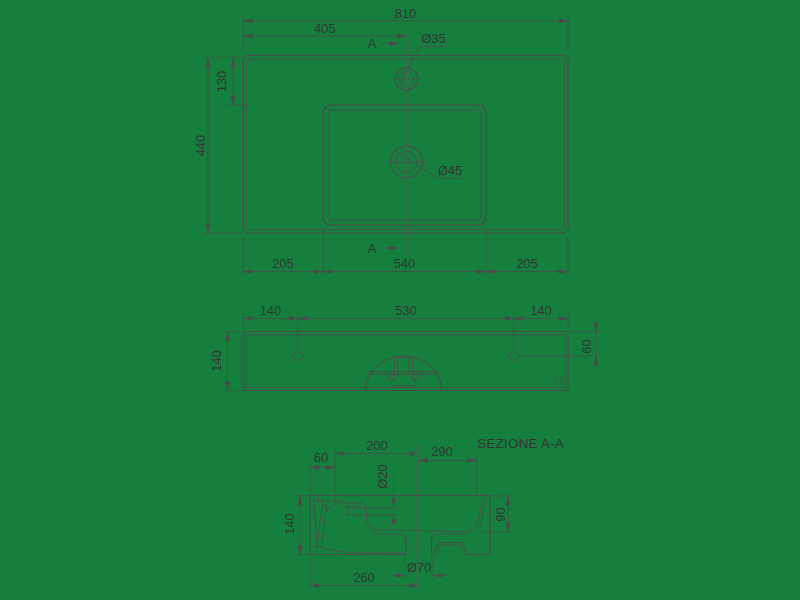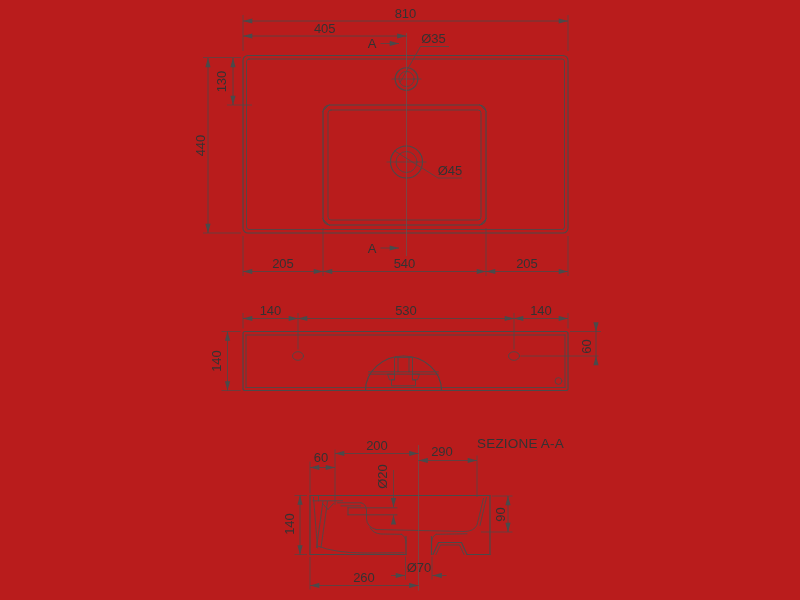--- a/index.html
+++ b/index.html
@@ -1,16 +1,16 @@
 <!DOCTYPE html>
 <html><head>
 <meta charset="utf-8">
 <style>
   html,body{margin:0;padding:0;background:#fff;}
-  #stage{position:relative;width:800px;height:600px;background:#b91c1c;overflow:hidden;
+  #stage{position:relative;width:800px;height:600px;background:#15803d;overflow:hidden;
          font-family:"Liberation Sans", sans-serif;}
   svg{display:block;}
   .ln      {fill:none;stroke:#4a4a4a;stroke-width:1.15;stroke-linecap:round;stroke-linejoin:round;}
   .ln2     {fill:none;stroke:#4a4a4a;stroke-width:0.85;stroke-linecap:round;stroke-linejoin:round;}
   .thin    {fill:none;stroke:#4a4a4a;stroke-width:0.7;stroke-linecap:butt;}
   .dim     {fill:none;stroke:#4a4a4a;stroke-width:0.8;stroke-linecap:butt;}
   .cl      {fill:none;stroke:#5a5a5a;stroke-width:0.65;stroke-linecap:butt;}
   text     {fill:#333;font-family:"Liberation Sans", sans-serif;font-size:13px;}
   .ttl     {font-size:13.5px;letter-spacing:0.2px;}
 </style>

